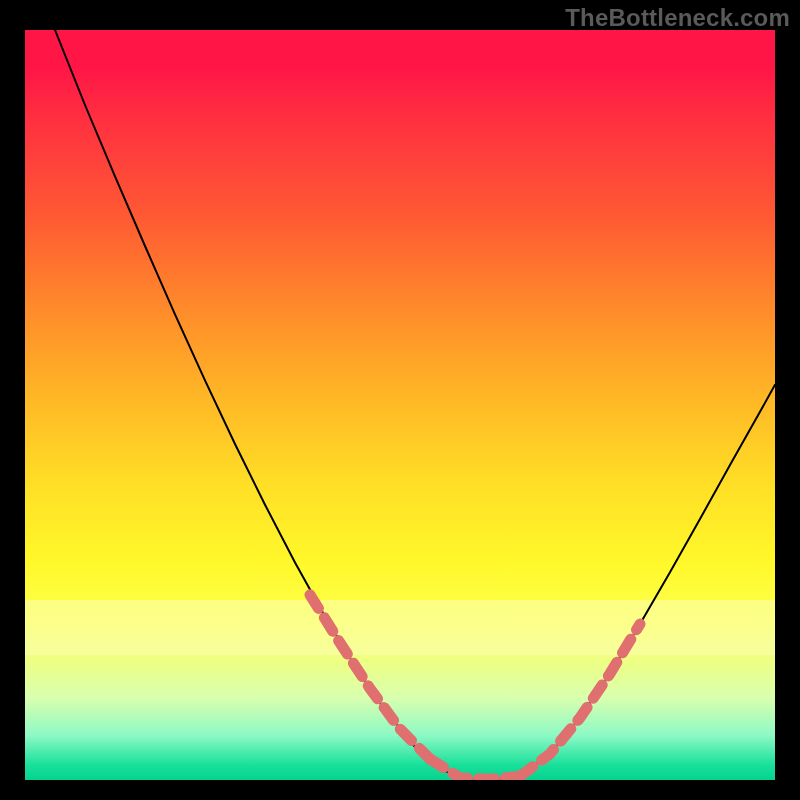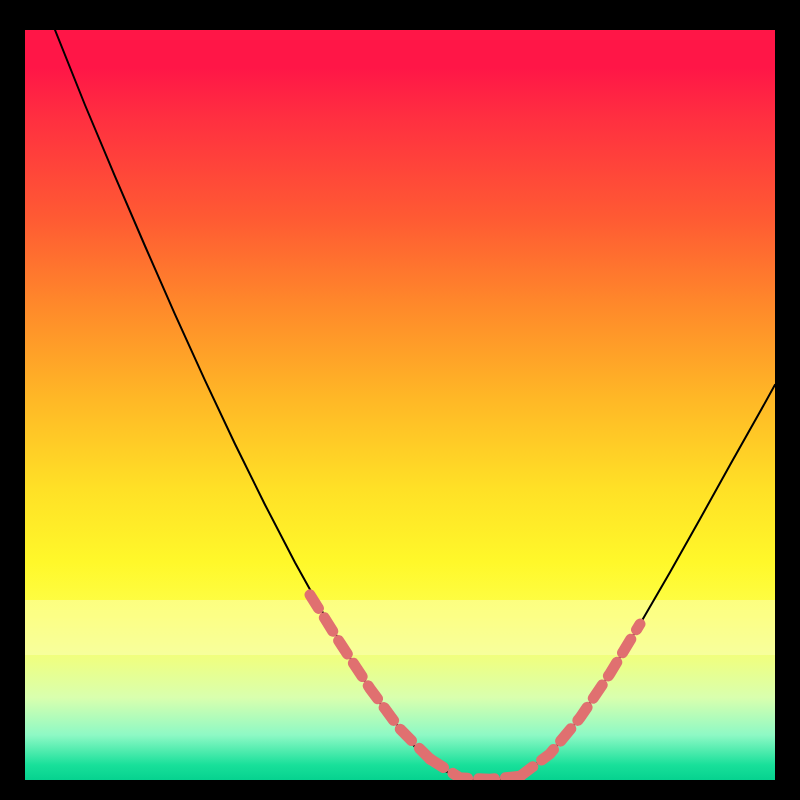--- a/index.html
+++ b/index.html
@@ -70,20 +70,21 @@
     stroke: #e07070;
     stroke-width: 11;
     stroke-linecap: round;
     stroke-dasharray: 16 11;
   }
 </style>
 </head>
 <body>
 
 <div class="frame">
+  <div class="watermark">TheBottleneck.com</div>
 
   <div class="plot">
     <div class="gradient"></div>
 
     <svg class="curves" viewBox="0 0 750 750" preserveAspectRatio="none">
 
       <rect class="pale-band" x="0" y="570" width="750" height="55"></rect>
 
       <path id="left-branch" class="curve-main" d="M30.0 0.0 L60.0 75.0 L90.0 146.3 L120.0 216.0 L150.0 284.3 L180.0 350.3 L210.0 414.0 L240.0 474.7 L270.0 532.5 L300.0 586.5 L330.0 636.0 L360.0 680.3 L390.0 717.0 L412.5 737.3 L435.0 747.8"></path>
       <path id="valley-floor" class="curve-main" d="M435.0 747.8 L450.0 749.3 L465.0 749.3 L480.0 748.5 L495.0 746.3"></path>

